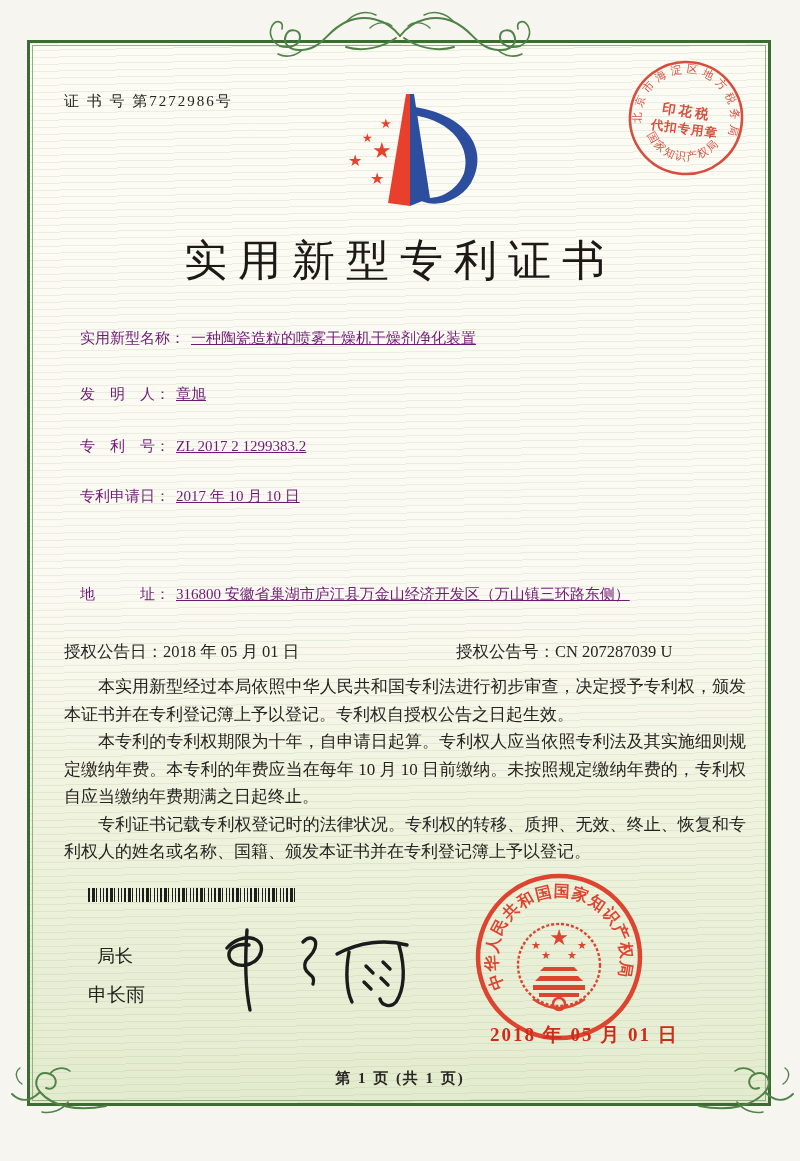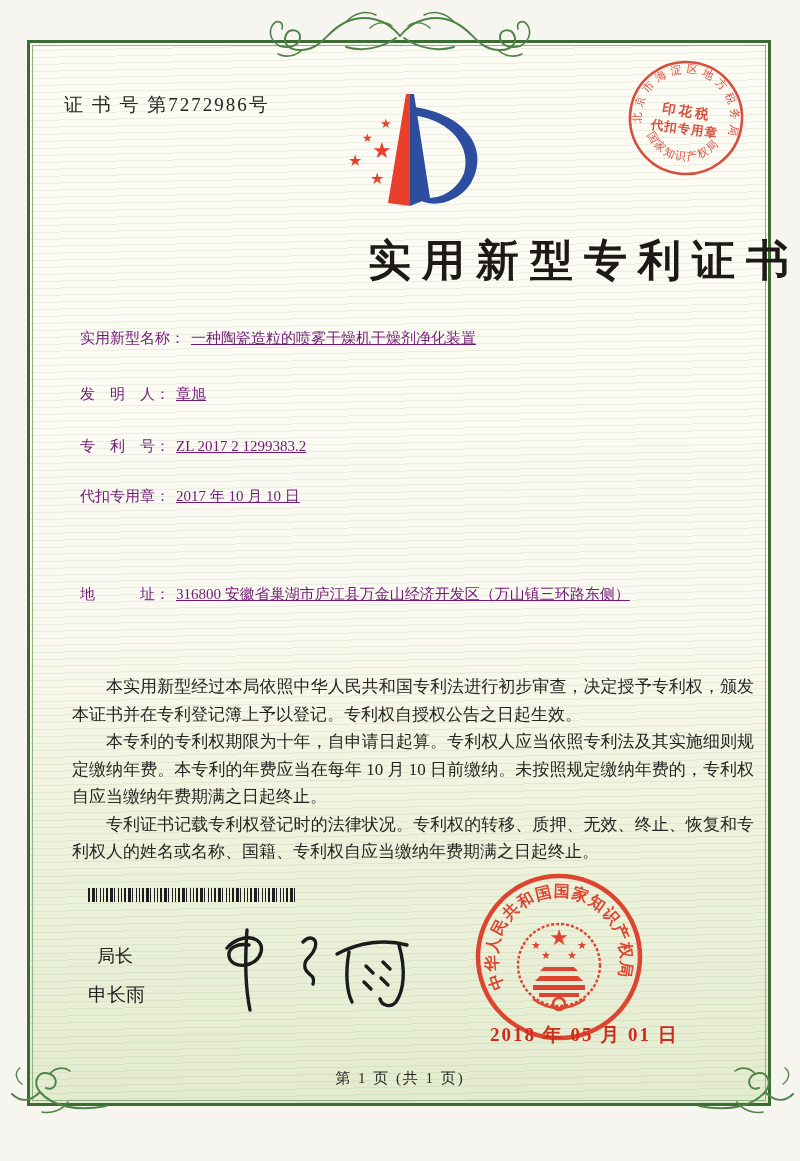--- a/index.html
+++ b/index.html
@@ -12,52 +12,52 @@
   
   .frame{
     position:absolute;left:27px;top:40px;width:744px;height:1066px;
     border:3px solid #3c6b33;box-sizing:border-box;
     background:
       repeating-linear-gradient(179deg, rgba(122,162,108,0.14) 0 1px, rgba(255,255,255,0) 1px 7px),
       linear-gradient(180deg,#fcfbf4 0%,#fbfaf2 52%,#f0f3de 72%,#e7eed4 92%,#e3ebce 100%);
   }
   .frame-inner{position:absolute;inset:2px;border:1px solid #8db183;}
   
-  .cert-no{position:absolute;left:64px;top:92px;font-size:19px;letter-spacing:2px;color:#262320;}
-  .title{position:absolute;left:0;top:203px;width:100%;text-align:right;
-         font-size:43px;font-weight:bold;letter-spacing:11px;color:#1c1916;}
+  .cert-no{position:absolute;left:64px;top:92px;font-size:15px;letter-spacing:2px;color:#262320;}
+  .title{position:absolute;left:0;top:203px;width:100%;text-align:center;
+         font-size:43px;font-weight:normal;letter-spacing:11px;color:#1c1916;}
   .row{position:absolute;left:80px;display:flex;font-size:15px;line-height:23px;color:#701a75;}
   .row .lbl{white-space:pre;flex:0 0 auto;}
   .row .val{margin-left:6px;max-width:552px;text-decoration:underline;}
   .r0{top:327px}.r1{top:383px}.r2{top:435px}.r3{top:485px}.r4{top:535px}.r5{top:583px}
   .grant{position:absolute;top:641px;left:64px;width:682px;font-size:16.5px;color:#262421;}
   .grant .right{position:absolute;left:392px;top:0;}
   .paras{position:absolute;left:64px;top:673px;width:682px;font-size:17px;line-height:27.5px;
-         text-align:justify;color:#262421;margin-left:8px;}
+         text-align:justify;color:#262421;}
   .paras p{margin:0;text-indent:2em;}
   
   .barcode{position:absolute;left:88px;top:888px;width:210px;height:14px;
     background:repeating-linear-gradient(90deg,
       #1d1d1d 0 2px, rgba(0,0,0,0) 2px 4px,
       #1d1d1d 4px 7px, rgba(0,0,0,0) 7px 8px,
       #1d1d1d 8px 9px, rgba(0,0,0,0) 9px 12px,
       #1d1d1d 12px 13px, rgba(0,0,0,0) 13px 15px,
       #1d1d1d 15px 16px, rgba(0,0,0,0) 16px 18px);
   }
   
   .officer-title{position:absolute;left:88px;top:944px;font-size:18px;color:#21201d;margin-left:9px;}
   .officer-name{position:absolute;left:88px;top:982px;font-size:19px;color:#21201d;}
   .sig{position:absolute;left:185px;top:912px;}
   
   .tax-stamp{position:absolute;left:624px;top:56px;transform:rotate(8deg);opacity:.92;}
   .cnipa-seal{position:absolute;left:470px;top:868px;opacity:.94;}
   .seal-date{position:absolute;left:490px;top:1022px;font-size:19px;font-weight:bold;
              letter-spacing:2px;color:#cf2b19;}
   .footer{position:absolute;left:0;top:1069px;width:100%;text-align:center;
-          font-size:15px;letter-spacing:2px;color:#2a2824;}
+          font-size:15px;letter-spacing:2px;color:#2a2824;font-weight:bold;}
   
   .orn-top{position:absolute;left:262px;top:6px;}
   .orn-bl{position:absolute;left:8px;top:1066px;}
   .orn-br{position:absolute;left:697px;top:1066px;transform:scaleX(-1);}
   .logo{position:absolute;left:318px;top:90px;}
 </style>
 </head>
 <body>
 
 <div class="page">
@@ -138,33 +138,37 @@
   </div>
   <div class="row r1">
     <span class="lbl">发　明　人：</span>
     <span class="val">章旭</span>
   </div>
   <div class="row r2">
     <span class="lbl">专　利　号：</span>
     <span class="val">ZL 2017 2 1299383.2</span>
   </div>
   <div class="row r3">
-    <span class="lbl">代扣专用章：</span>
+    <span class="lbl">专利申请日：</span>
     <span class="val">2017 年 10 月 10 日</span>
   </div>
   <div class="row r5">
     <span class="lbl">地　　　址：</span>
     <span class="val">316800 安徽省巢湖市庐江县万金山经济开发区（万山镇三环路东侧）</span>
   </div>
 
+  <div class="grant">
+    <span>授权公告日：</span><span>2018 年 05 月 01 日</span>
+    <span class="right"><span>授权公告号：</span><span>CN 207287039 U</span></span>
+  </div>
 
   <div class="paras">
     <p>本实用新型经过本局依照中华人民共和国专利法进行初步审查，决定授予专利权，颁发本证书并在专利登记簿上予以登记。专利权自授权公告之日起生效。</p>
     <p>本专利的专利权期限为十年，自申请日起算。专利权人应当依照专利法及其实施细则规定缴纳年费。本专利的年费应当在每年 10 月 10 日前缴纳。未按照规定缴纳年费的，专利权自应当缴纳年费期满之日起终止。</p>
-    <p>专利证书记载专利权登记时的法律状况。专利权的转移、质押、无效、终止、恢复和专利权人的姓名或名称、国籍、专利权自应当缴纳年费期满之日起终止。</p>
+    <p>专利证书记载专利权登记时的法律状况。专利权的转移、质押、无效、终止、恢复和专利权人的姓名或名称、国籍、颁发本证书并在专利登记簿上予以登记。</p>
   </div>
 
   <div class="barcode"></div>
 
   <div class="officer-title">局长</div>
   <div class="officer-name">申长雨</div>
 
   <svg class="sig" width="240" height="108" viewBox="0 0 240 108">
     <g stroke="#1b1b1b" stroke-width="3.4" fill="none" stroke-linecap="round" stroke-linejoin="round">
       <path d="M62,18 C60,45 60,74 65,98"></path>

